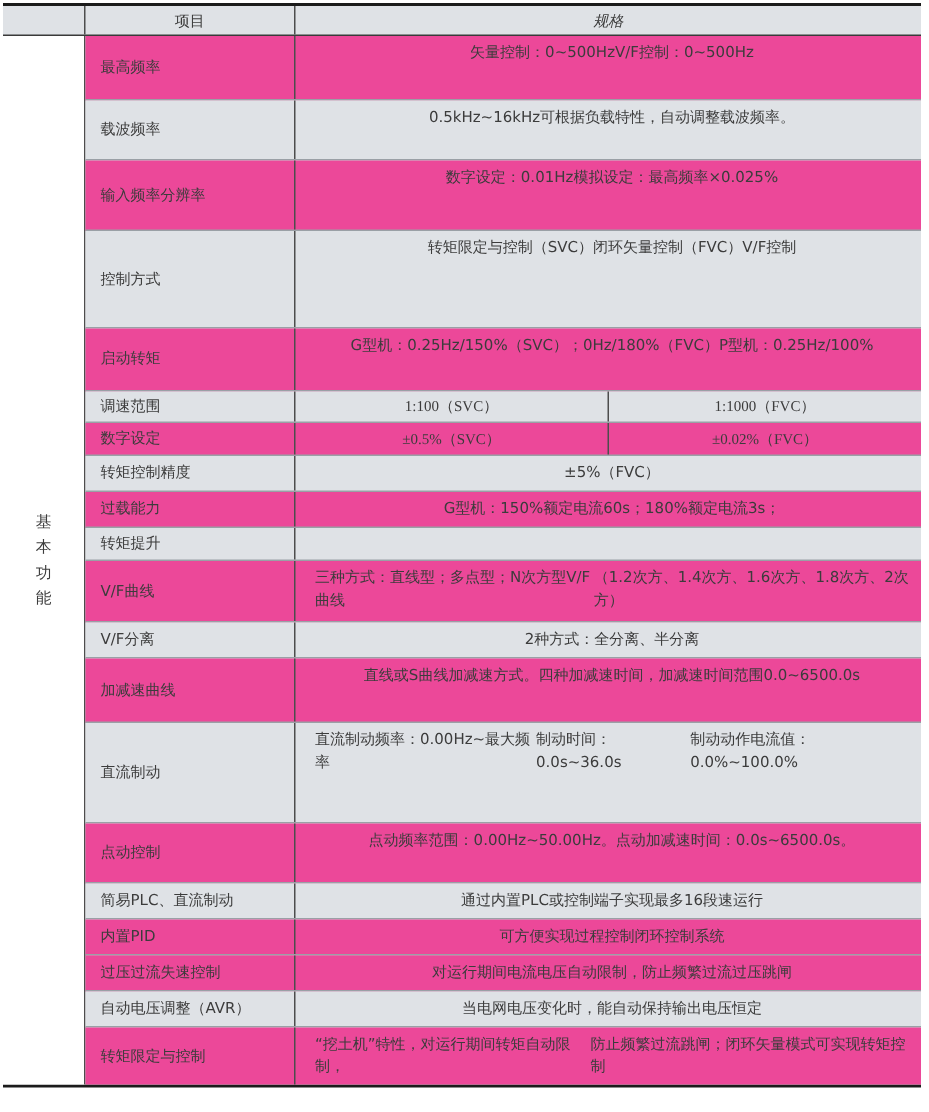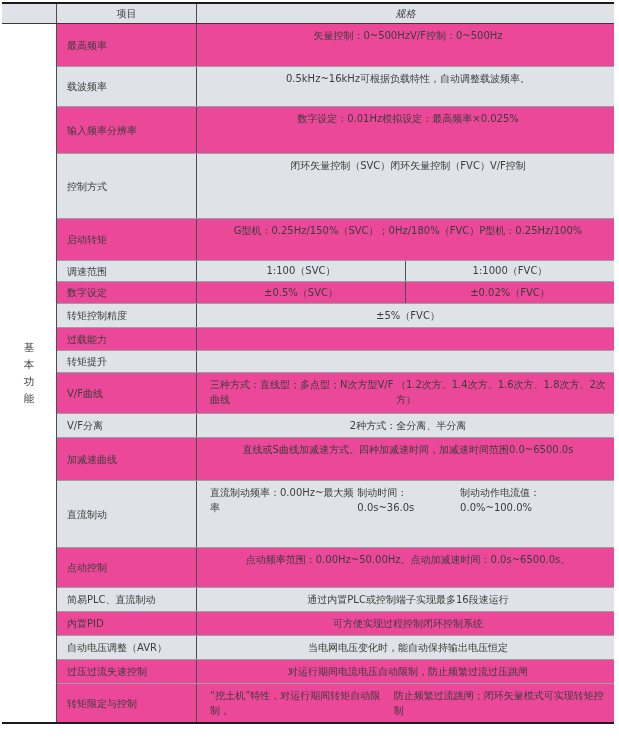--- a/index.html
+++ b/index.html
@@ -59,20 +59,21 @@
     flex: 1;
     display: flex; flex-direction: row; justify-content: center;
     padding: 4px 8px 4px 13px;
     line-height: 15px;
   }
   .cell-split { flex: 1; display: flex; align-items: stretch; }
   .split-half {
     flex: 1;
     display: flex; align-items: center; justify-content: center;
     text-align: center;
+    font-family: Liberation Serif, serif;
   }
   .split-half.first { border-right: 1px solid #4d4d4d; }
 </style>
 </head>
 <body>
 
 <div class="spec-table">
 
   <div class="header-row">
     <div class="hc hc-side"></div>
@@ -108,21 +109,21 @@
         <div class="cell-item">输入频率分辨率</div>
         <div class="cell-spec">
           <div>数字设定：0.01Hz</div>
           <div>模拟设定：最高频率×0.025%</div>
         </div>
       </div>
 
       <div class="row gray" style="min-height:65px">
         <div class="cell-item">控制方式</div>
         <div class="cell-spec">
-          <div>闭环矢量控制（SVC）</div>
+          <div>转矩限定与控制（SVC）</div>
           <div>闭环矢量控制（FVC）</div>
           <div>V/F控制</div>
         </div>
       </div>
 
       <div class="row" style="min-height:42px">
         <div class="cell-item">启动转矩</div>
         <div class="cell-spec">
           <div>G型机：0.25Hz/150%（SVC）；0Hz/180%（FVC）</div>
           <div>P型机：0.25Hz/100%</div>
@@ -147,20 +148,23 @@
 
       <div class="row gray" style="min-height:22px">
         <div class="cell-item">转矩控制精度</div>
         <div class="cell-spec">
           <div>±5%（FVC）</div>
         </div>
       </div>
 
       <div class="row" style="min-height:23px">
         <div class="cell-item">过载能力</div>
+        <div class="cell-spec">
+          <div>G型机：150%额定电流60s；180%额定电流3s；</div>
+        </div>
       </div>
 
       <div class="row gray" style="min-height:22px">
         <div class="cell-item">转矩提升</div>
       </div>
 
       <div class="row" style="min-height:41px">
         <div class="cell-item">V/F曲线</div>
         <div class="cell-spec">
           <div>三种方式：直线型；多点型；N次方型V/F曲线</div>
@@ -207,31 +211,31 @@
         </div>
       </div>
 
       <div class="row" style="min-height:21px">
         <div class="cell-item">内置PID</div>
         <div class="cell-spec">
           <div>可方便实现过程控制闭环控制系统</div>
         </div>
       </div>
 
+      <div class="row" style="min-height:23px">
+        <div class="cell-item">过压过流失速控制</div>
+        <div class="cell-spec">
+          <div>对运行期间电流电压自动限制，防止频繁过流过压跳闸</div>
+        </div>
+      </div>
+
       <div class="row gray" style="min-height:24px">
         <div class="cell-item">自动电压调整（AVR）</div>
         <div class="cell-spec">
           <div>当电网电压变化时，能自动保持输出电压恒定</div>
-        </div>
-      </div>
-
-      <div class="row" style="min-height:23px">
-        <div class="cell-item">过压过流失速控制</div>
-        <div class="cell-spec">
-          <div>对运行期间电流电压自动限制，防止频繁过流过压跳闸</div>
         </div>
       </div>
 
 
       <div class="row" style="min-height:36px">
         <div class="cell-item">转矩限定与控制</div>
         <div class="cell-spec">
           <div>“挖土机”特性，对运行期间转矩自动限制，</div>
           <div>防止频繁过流跳闸；闭环矢量模式可实现转矩控制</div>
         </div>

